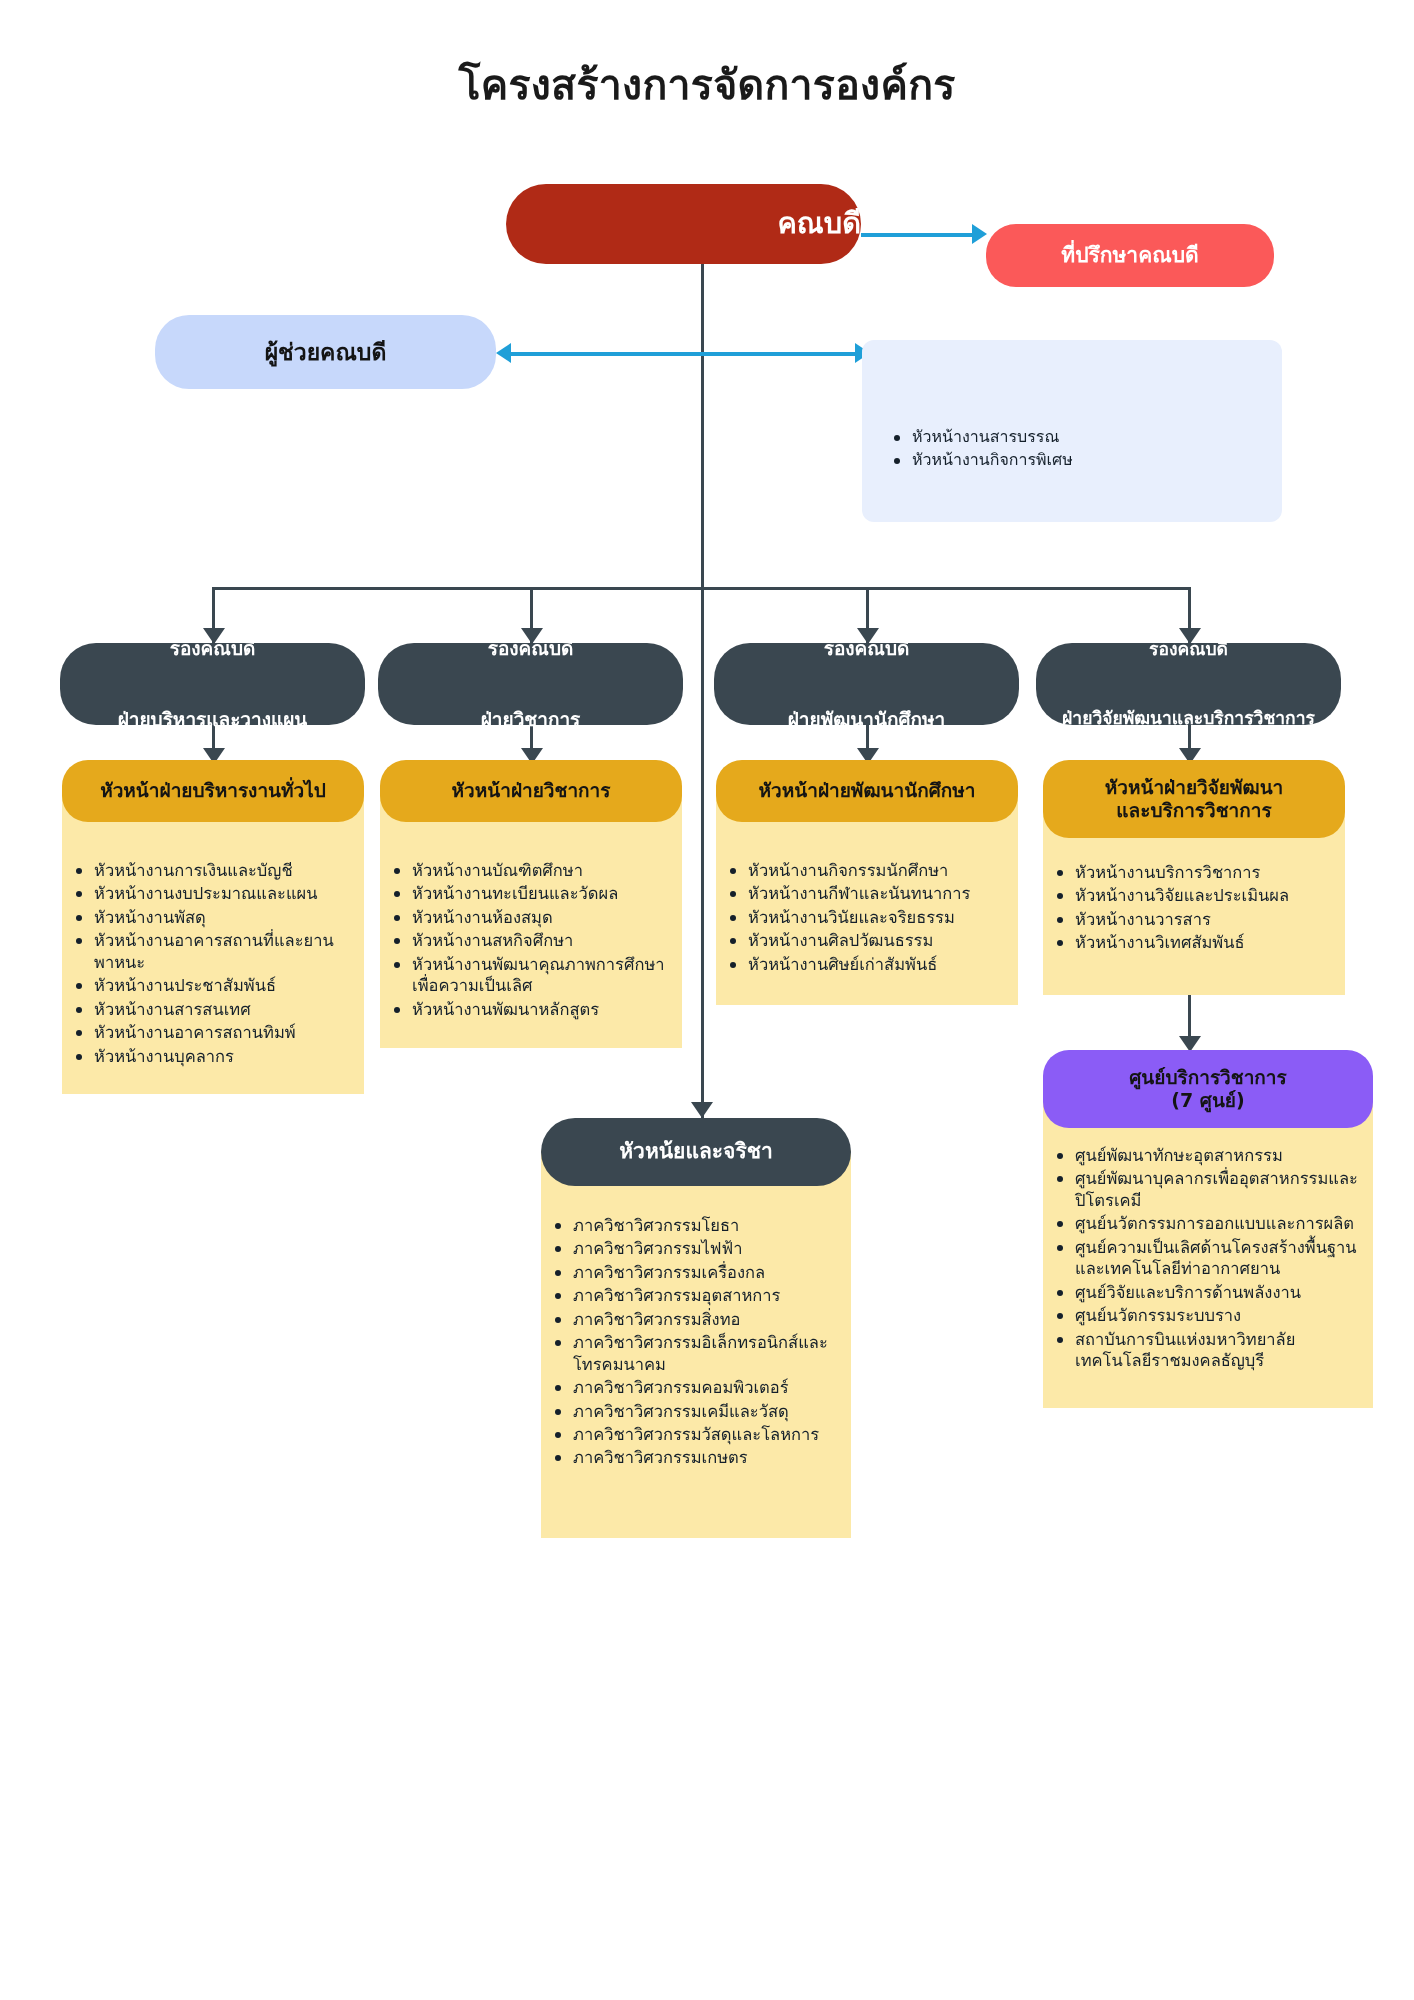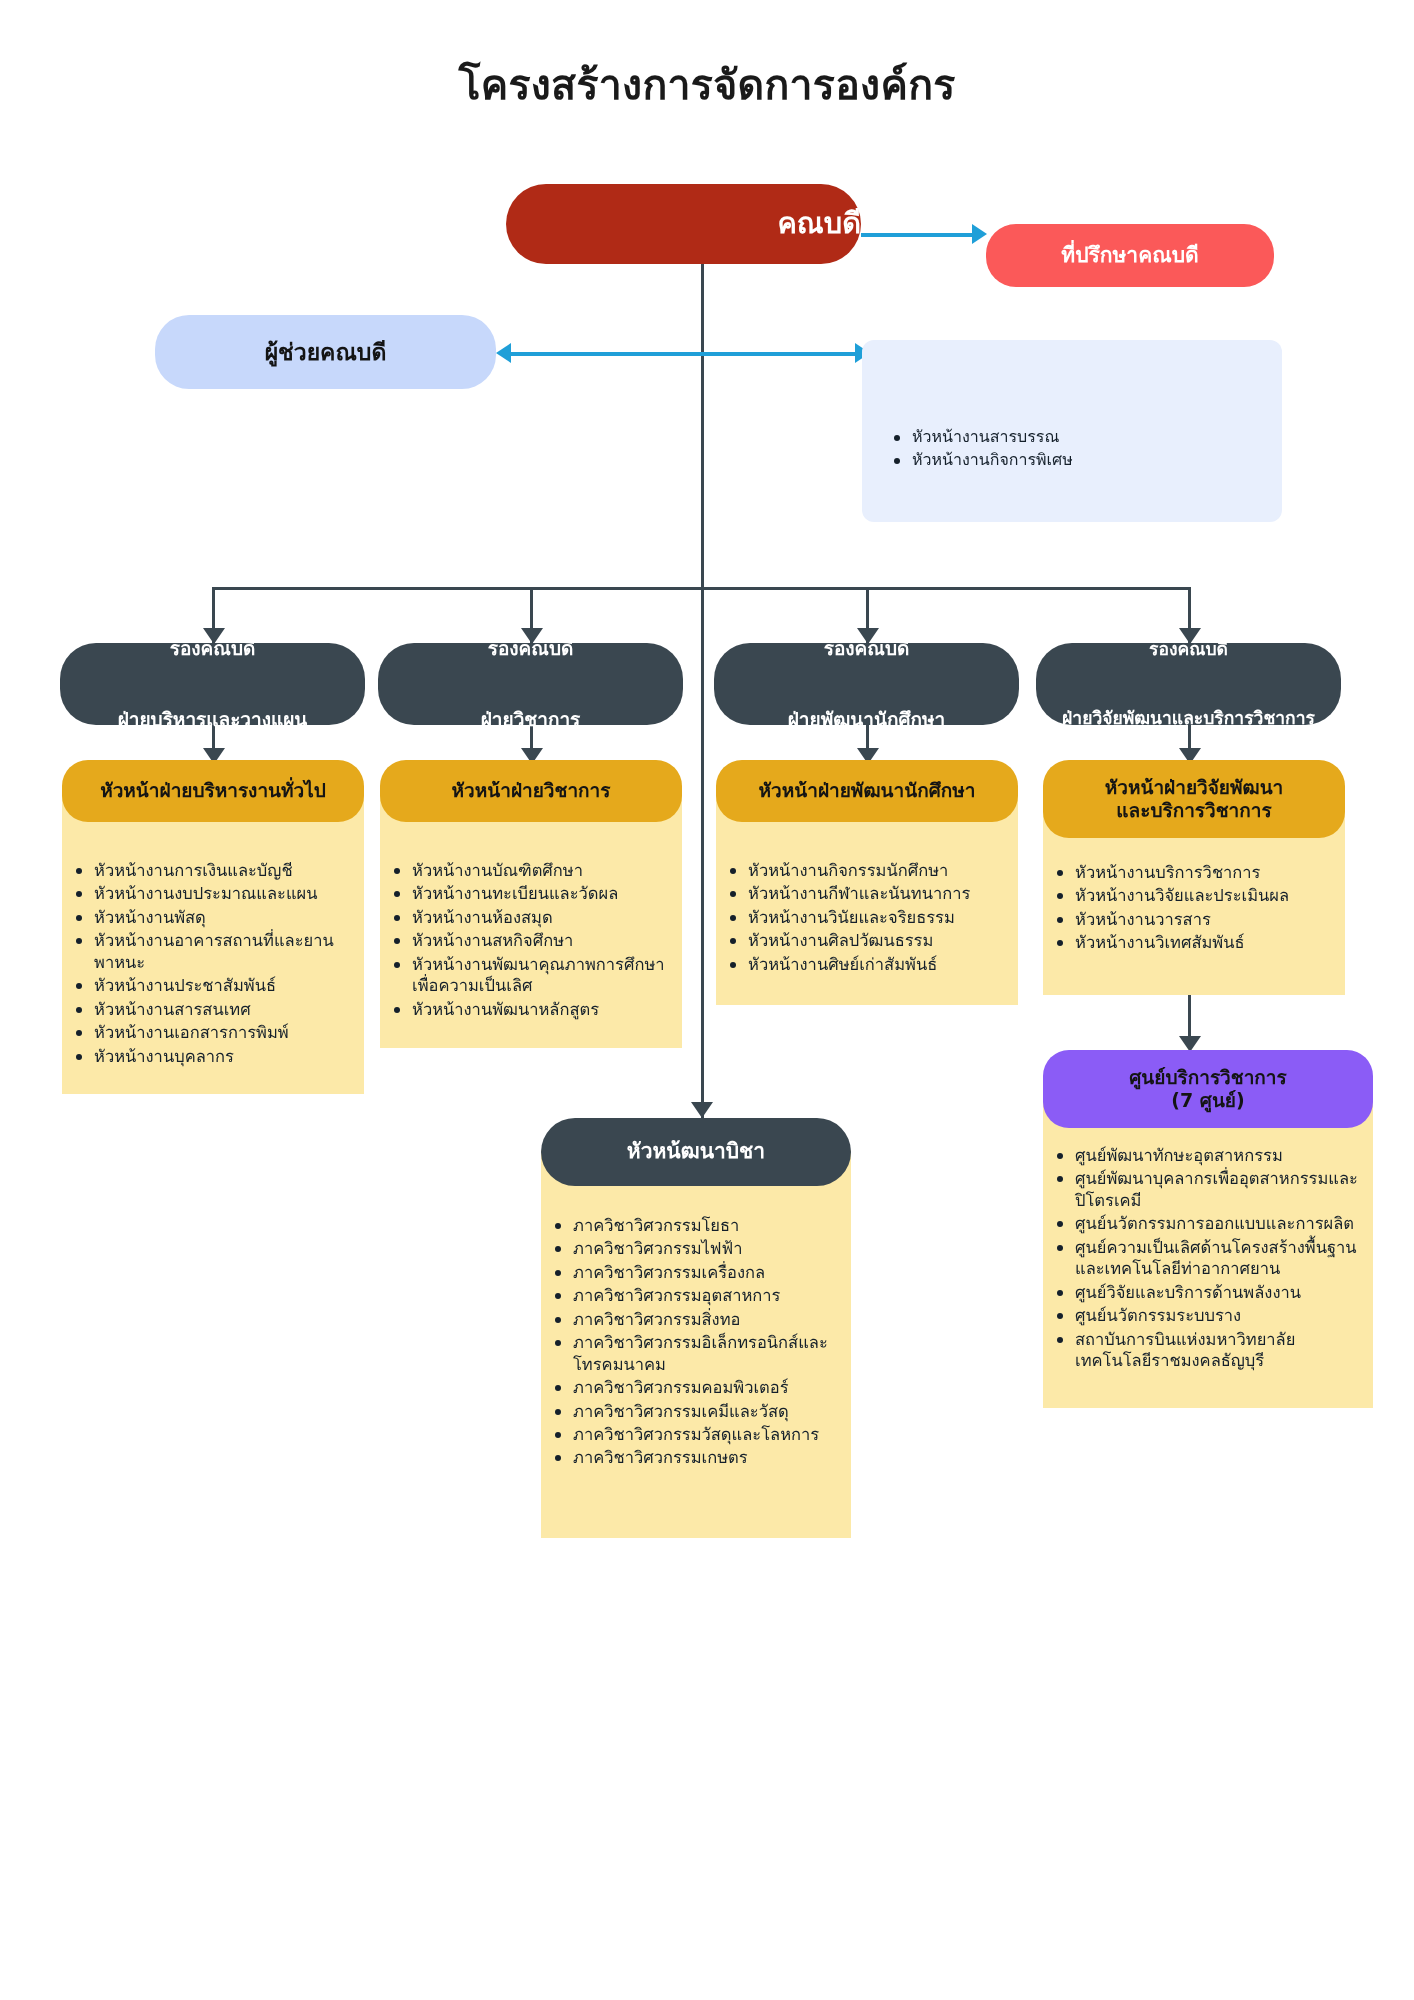--- a/index.html
+++ b/index.html
@@ -234,21 +234,21 @@
   <div class="node gold" style="left:62px; top:760px; width:302px; height:62px;">
     <span>หัวหน้าฝ่ายบริหารงานทั่วไป</span>
   </div>
   <ul class="items" style="position:absolute; left:72px; top:860px; width:285px; z-index:6;">
     <li>หัวหน้างานการเงินและบัญชี</li>
     <li>หัวหน้างานงบประมาณและแผน</li>
     <li>หัวหน้างานพัสดุ</li>
     <li>หัวหน้างานอาคารสถานที่และยานพาหนะ</li>
     <li>หัวหน้างานประชาสัมพันธ์</li>
     <li>หัวหน้างานสารสนเทศ</li>
-    <li>หัวหน้างานเอกสารการพิมพ์</li>
+    <li>หัวหน้างานอาคารสถานทิมพ์</li>
     <li>หัวหน้างานบุคลากร</li>
   </ul>
 
   <div class="panel-yellow" style="left:380px; top:790px; width:302px; height:258px;"></div>
   <div class="node gold" style="left:380px; top:760px; width:302px; height:62px;">
     <span>หัวหน้าฝ่ายวิชาการ</span>
   </div>
   <ul class="items" style="position:absolute; left:390px; top:860px; width:285px; z-index:6;">
     <li>หัวหน้างานบัณฑิตศึกษา</li>
     <li>หัวหน้างานทะเบียนและวัดผล</li>
@@ -292,21 +292,21 @@
     <li>ศูนย์พัฒนาบุคลากรเพื่ออุตสาหกรรมและปิโตรเคมี</li>
     <li>ศูนย์นวัตกรรมการออกแบบและการผลิต</li>
     <li>ศูนย์ความเป็นเลิศด้านโครงสร้างพื้นฐานและเทคโนโลยีท่าอากาศยาน</li>
     <li>ศูนย์วิจัยและบริการด้านพลังงาน</li>
     <li>ศูนย์นวัตกรรมระบบราง</li>
     <li>สถาบันการบินแห่งมหาวิทยาลัยเทคโนโลยีราชมงคลธัญบุรี</li>
   </ul>
 
   <div class="panel-yellow" style="left:541px; top:1150px; width:310px; height:388px;"></div>
   <div class="node dark" style="left:541px; top:1118px; width:310px; height:68px; font-size:21px;">
-    <span>หัวหน้ฒนาบิชา</span>
+    <span>หัวหน้ยและจริชา</span>
   </div>
   <ul class="items" style="position:absolute; left:551px; top:1215px; width:292px; z-index:6;">
     <li>ภาควิชาวิศวกรรมโยธา</li>
     <li>ภาควิชาวิศวกรรมไฟฟ้า</li>
     <li>ภาควิชาวิศวกรรมเครื่องกล</li>
     <li>ภาควิชาวิศวกรรมอุตสาหการ</li>
     <li>ภาควิชาวิศวกรรมสิ่งทอ</li>
     <li>ภาควิชาวิศวกรรมอิเล็กทรอนิกส์และโทรคมนาคม</li>
     <li>ภาควิชาวิศวกรรมคอมพิวเตอร์</li>
     <li>ภาควิชาวิศวกรรมเคมีและวัสดุ</li>

